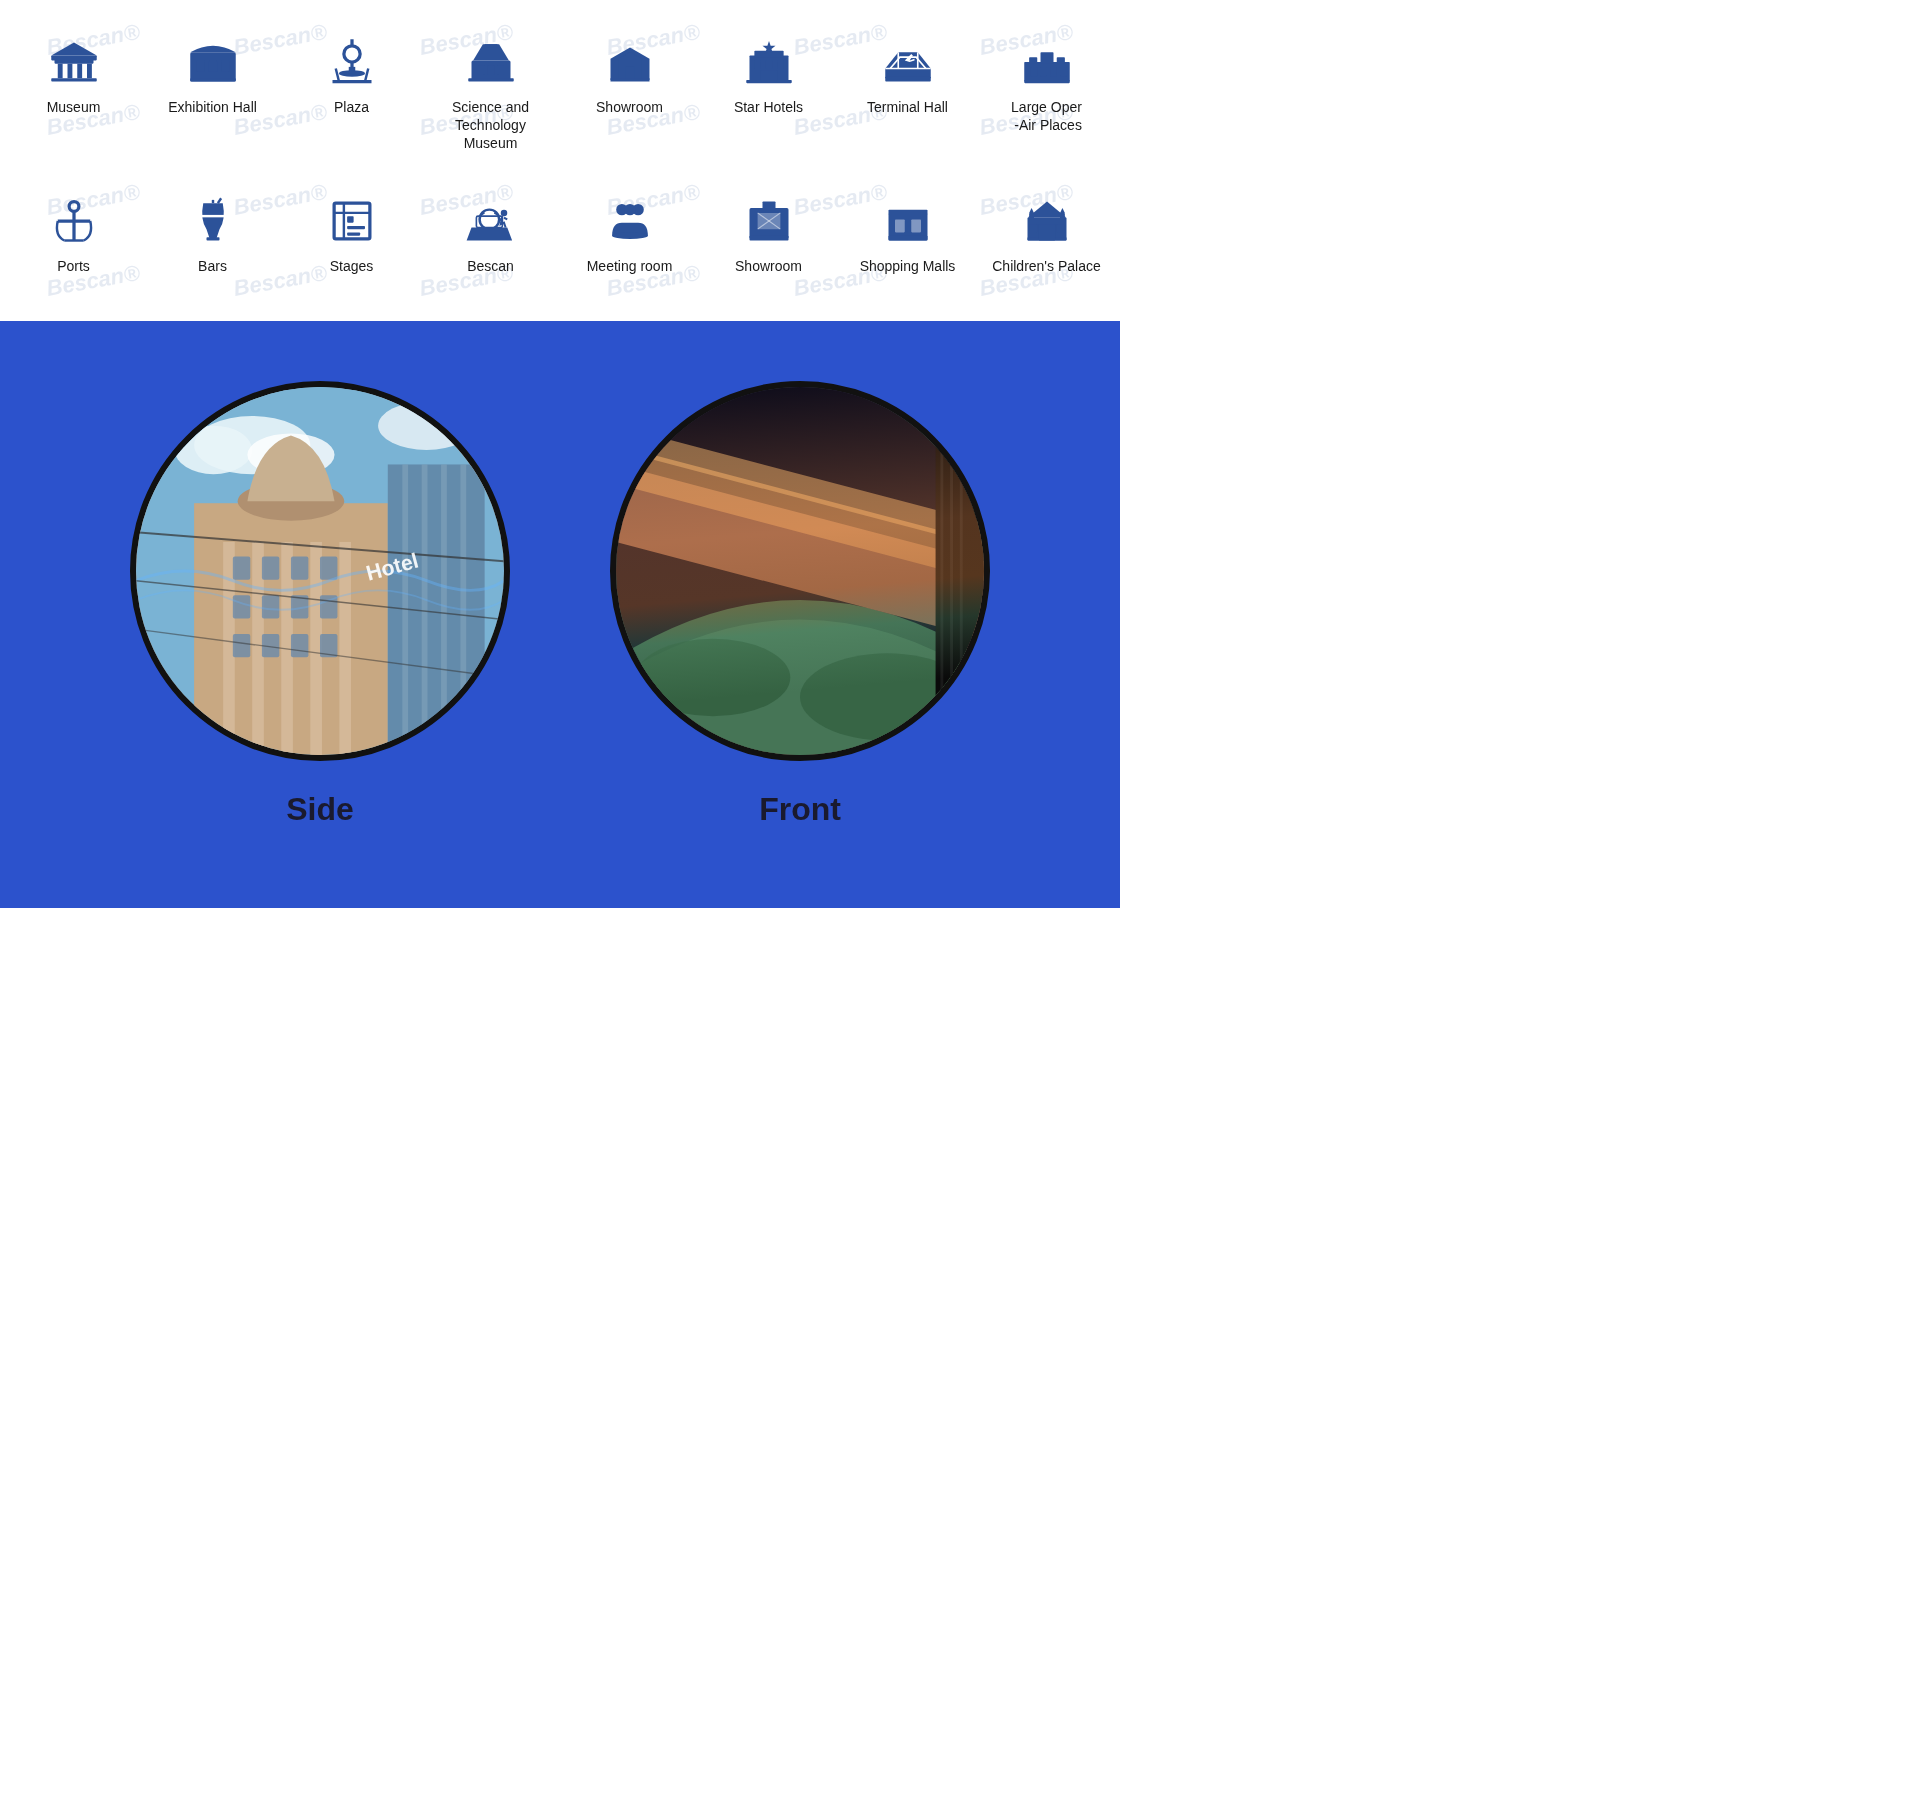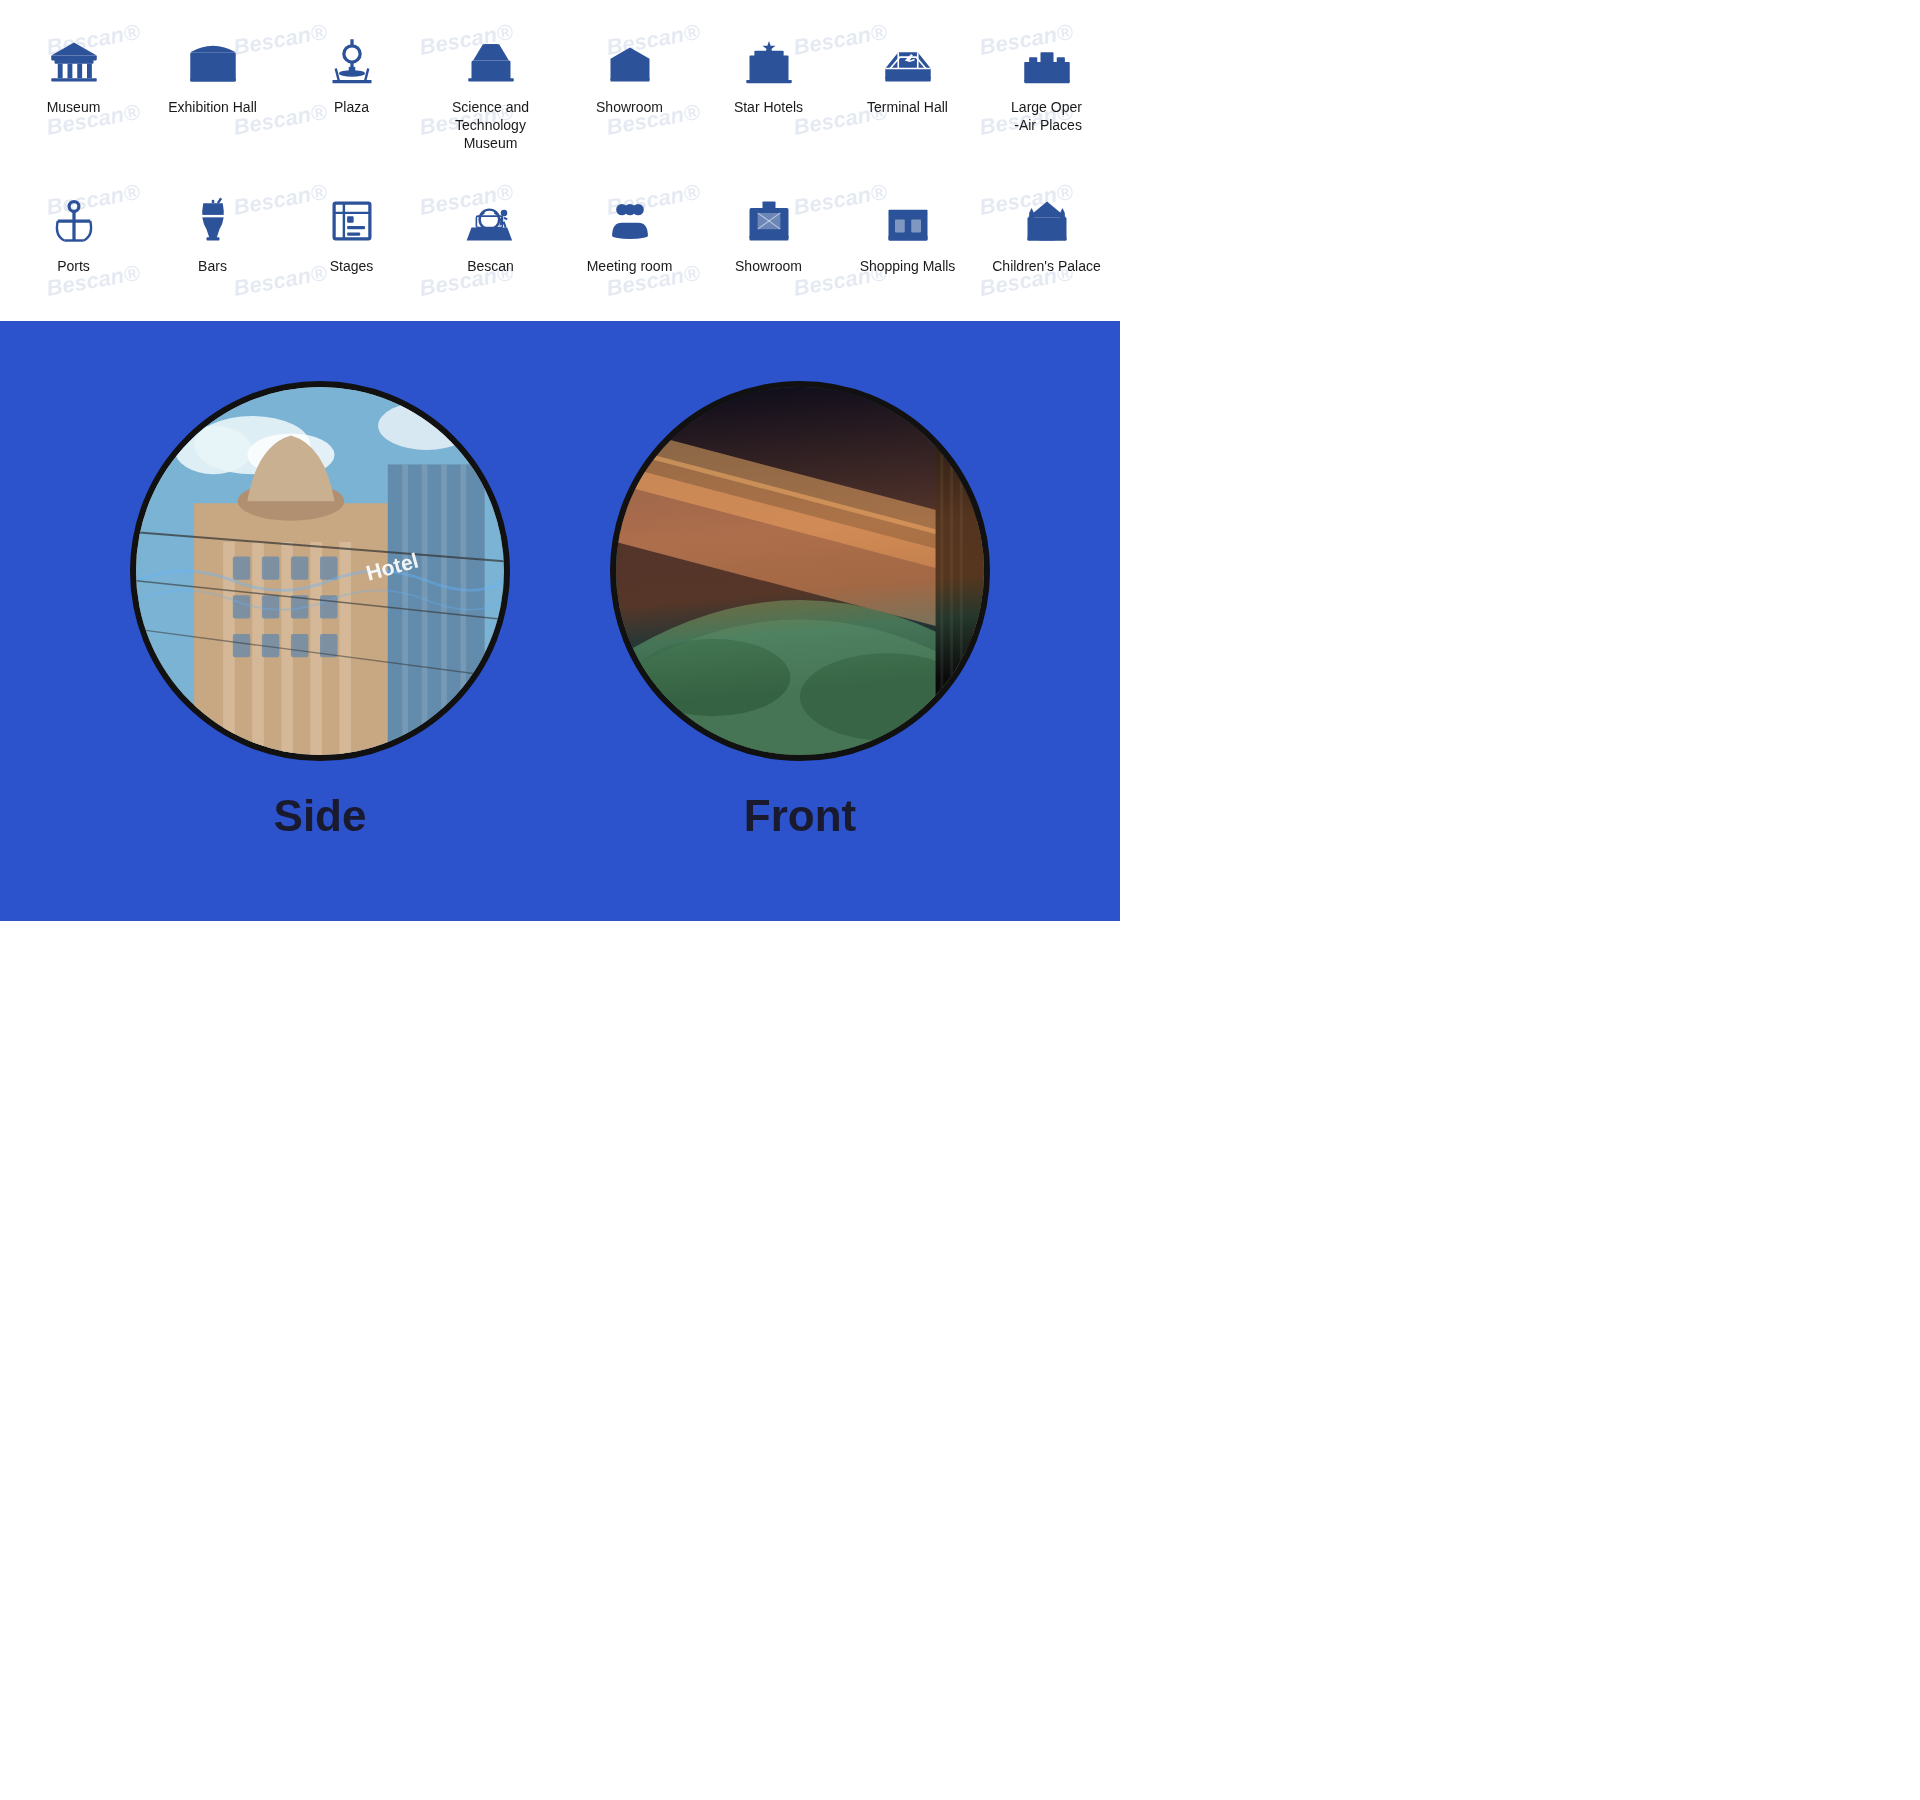--- a/index.html
+++ b/index.html
@@ -146,21 +146,21 @@
       background:
         linear-gradient(175deg,
           transparent 0%,
           rgba(255,150,80,0.3) 40%,
           rgba(200,120,60,0.4) 55%,
           rgba(100,160,120,0.3) 65%,
           transparent 80%);
     }
 
     .circle-label {
-      font-size: 44px;
+      font-size: 32px;
       font-weight: bold;
       color: #1a1a2e;
     }
   </style>
 </head>
 <body>
 
 <div class="top-section">
 
   <div class="watermark">

